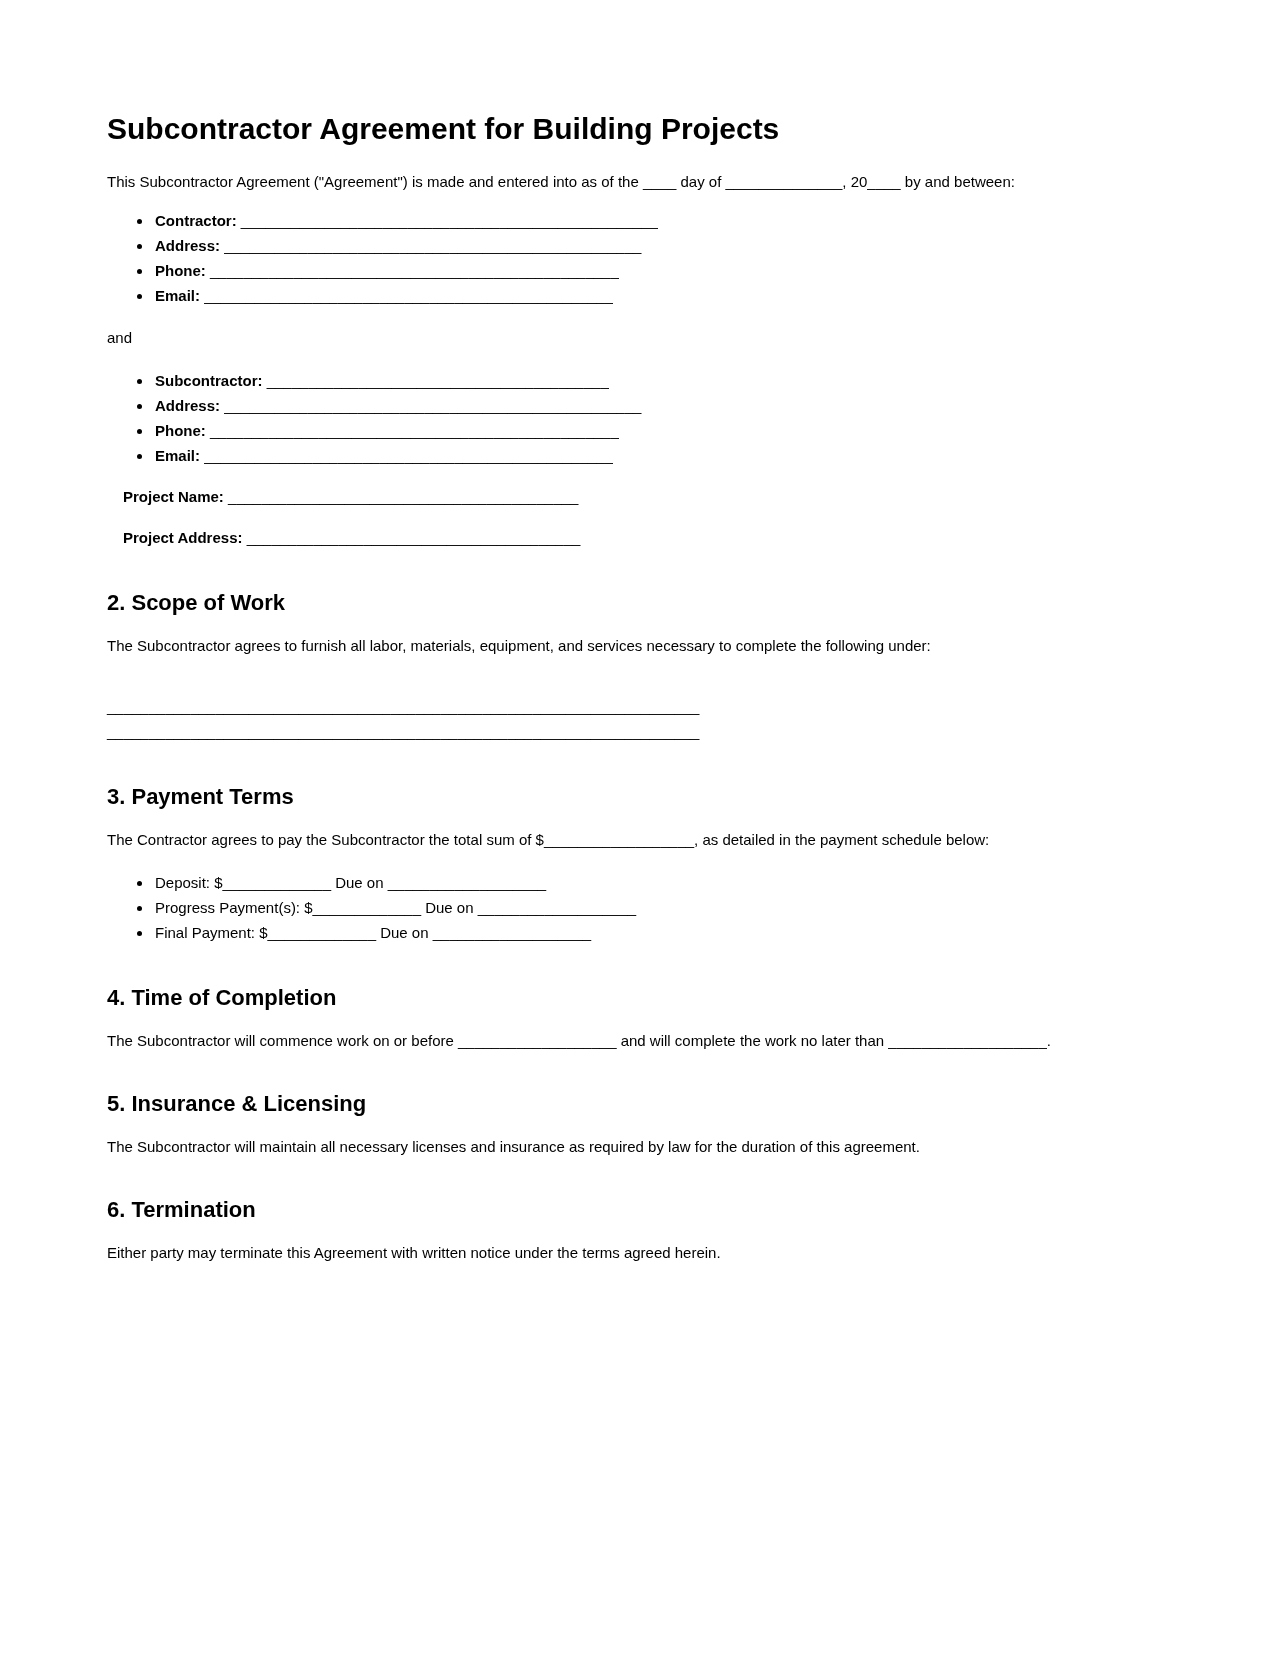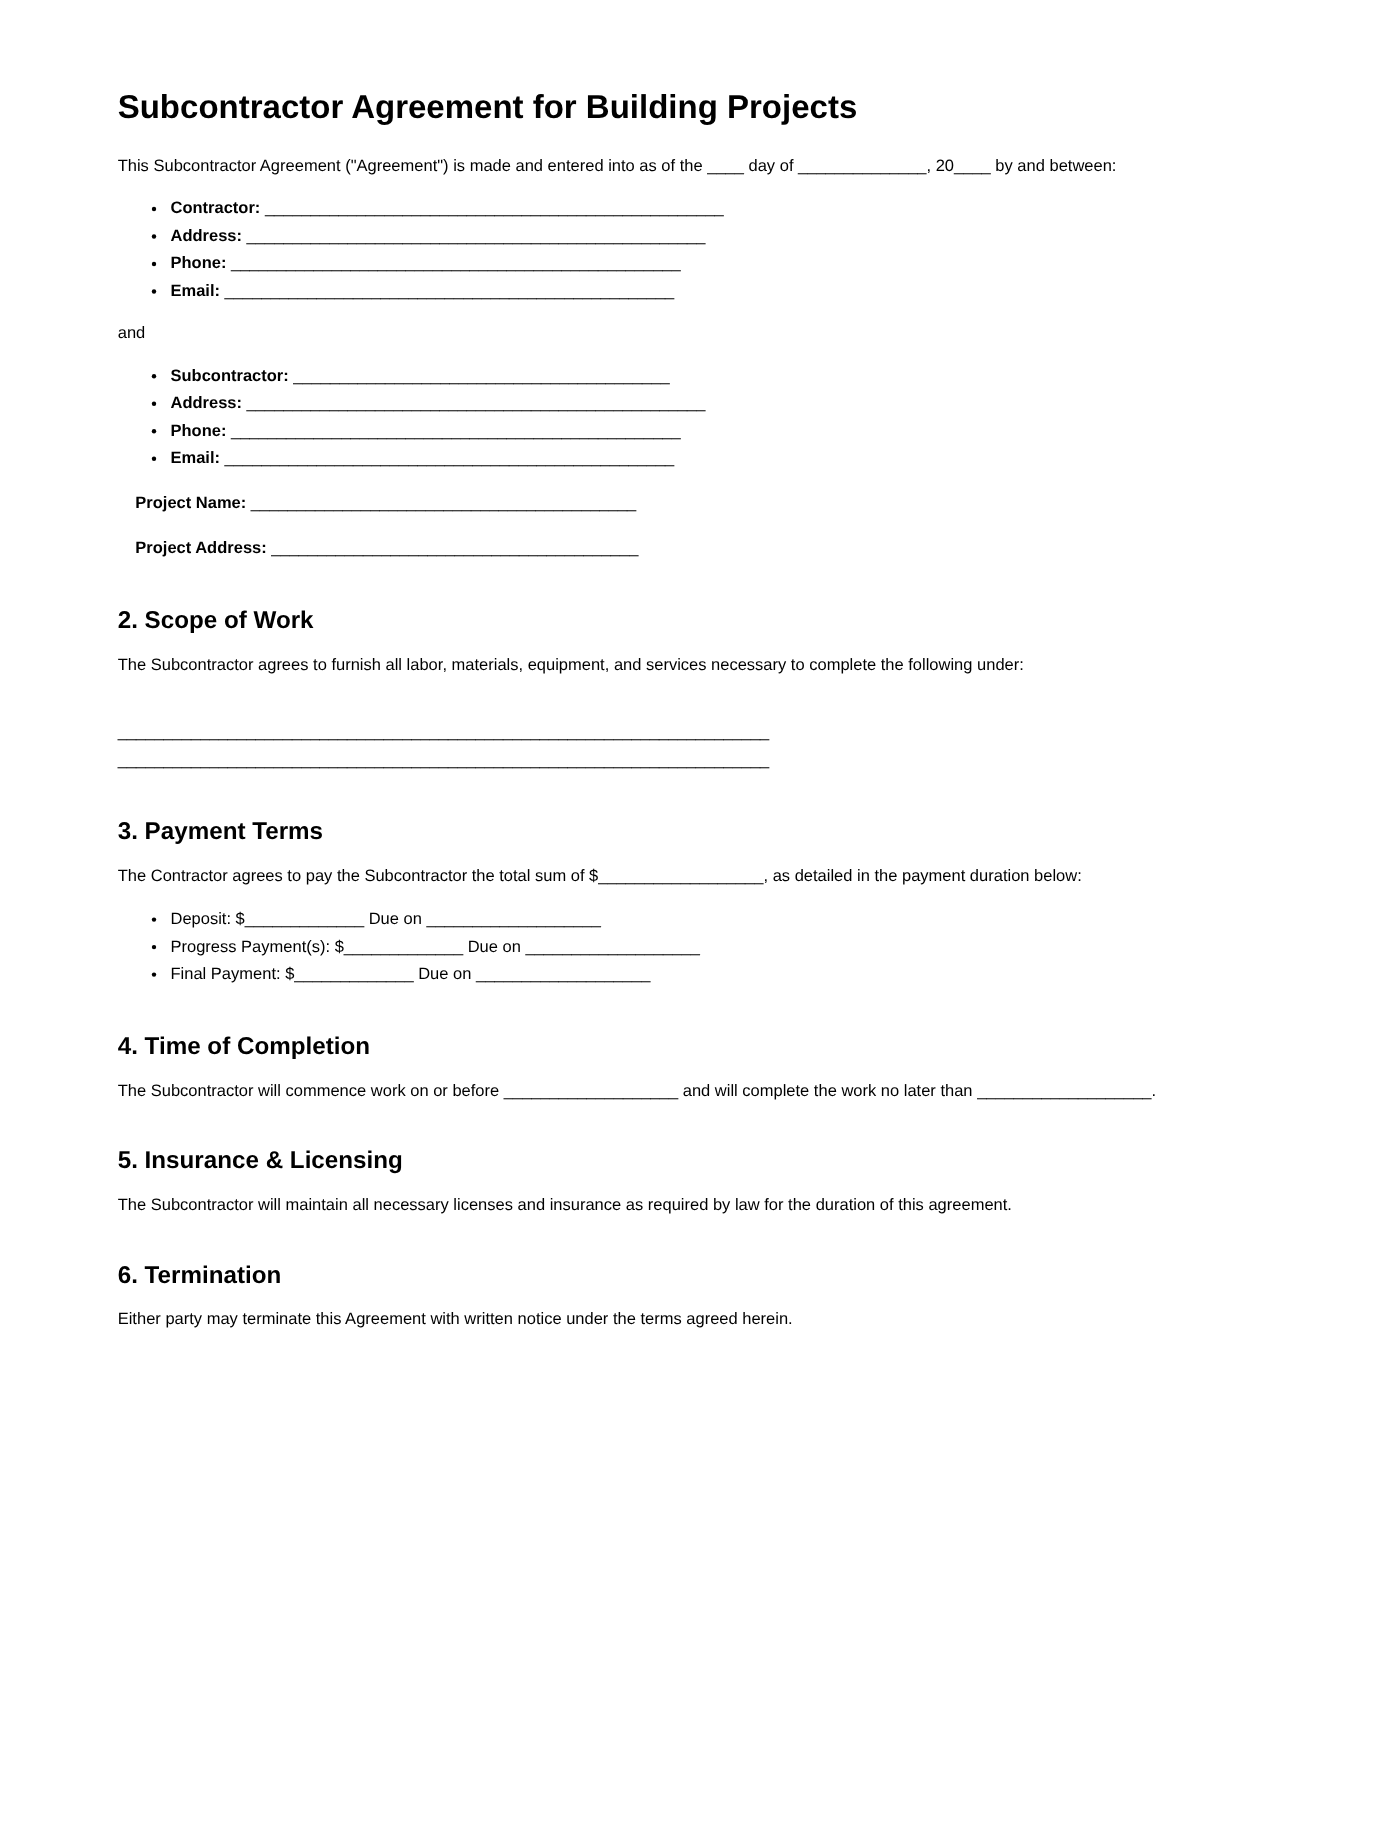--- a/index.html
+++ b/index.html
@@ -12,38 +12,38 @@
     min-height: 1672px;
     color: #000000;
     font-family: "Liberation Sans", "DejaVu Sans", sans-serif;
     font-size: 15px;
     -webkit-font-smoothing: antialiased;
   }
   .page {
     box-sizing: border-box;
     width: 1263px;
     min-height: 1672px;
-    padding: 81px 107px 60px 107px;
+    padding: 112px 107px 60px 107px;
     background: #ffffff;
     border-radius: 16px;
   }
   h1.doc-title {
     font-size: 30px;
     line-height: 34px;
     font-weight: bold;
     margin: 0 0 26px 0;
   }
   h2.section-heading {
     font-size: 22px;
     line-height: 26px;
     font-weight: bold;
     margin: 40px 0 18px 0;
   }
   p {
-    margin: 8px 0;
+    margin: 20px 0;
     line-height: 20px;
   }
   p.intro { margin: 0 0 16px 0; }
   ul.fields {
     list-style: disc;
     margin: 16px 0 16px 0;
     padding-left: 46px;
   }
   ul.fields li {
     line-height: 25px;
@@ -103,21 +103,21 @@
 
   <p>The Subcontractor agrees to furnish all labor, materials, equipment, and services necessary to complete the following under:</p>
 
   <div class="write-in-block">
     <p class="write-in-line">_______________________________________________________________________</p>
     <p class="write-in-line">_______________________________________________________________________</p>
   </div>
 
   <h2 class="section-heading">3. Payment Terms</h2>
 
-  <p>The Contractor agrees to pay the Subcontractor the total sum of $__________________, as detailed in the payment duration below:</p>
+  <p>The Contractor agrees to pay the Subcontractor the total sum of $__________________, as detailed in the payment schedule below:</p>
 
   <ul class="schedule">
     <li>Deposit: $_____________ Due on ___________________</li>
     <li>Progress Payment(s): $_____________ Due on ___________________</li>
     <li>Final Payment: $_____________ Due on ___________________</li>
   </ul>
 
   <h2 class="section-heading">4. Time of Completion</h2>
 
   <p>The Subcontractor will commence work on or before ___________________ and will complete the work no later than ___________________.</p>

